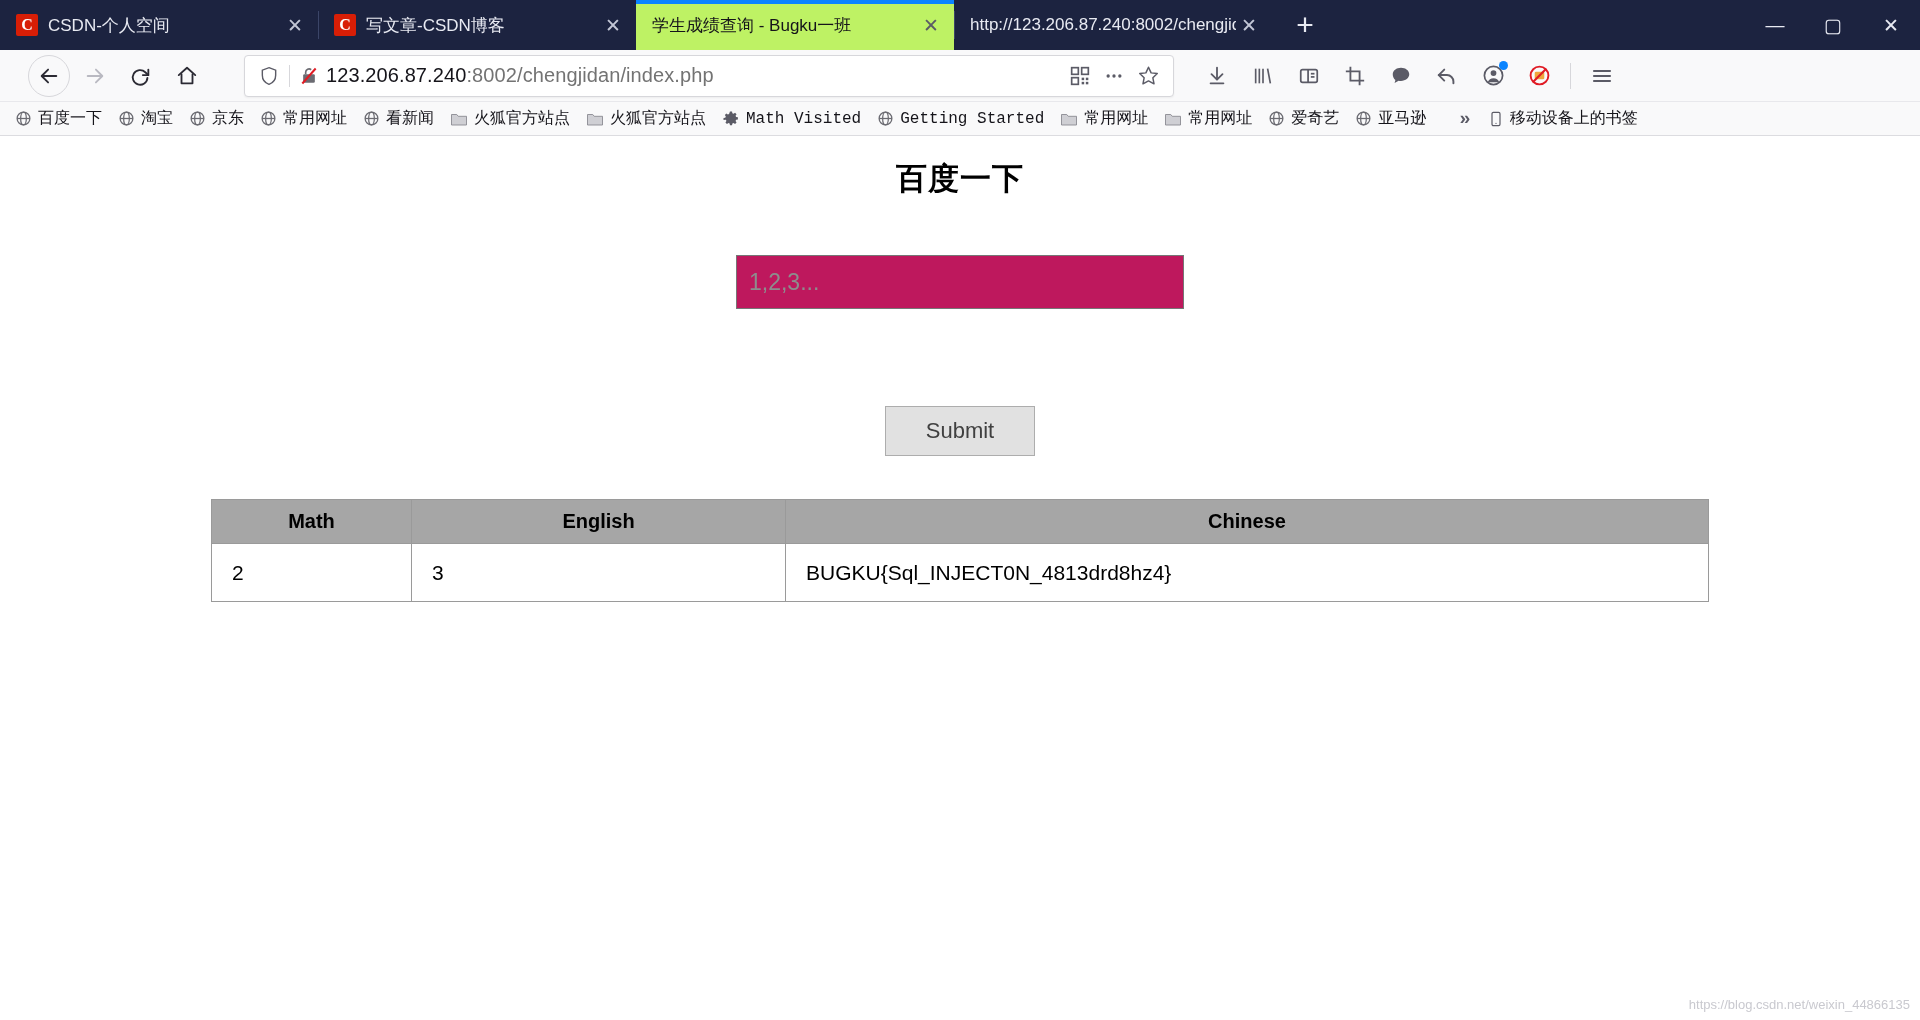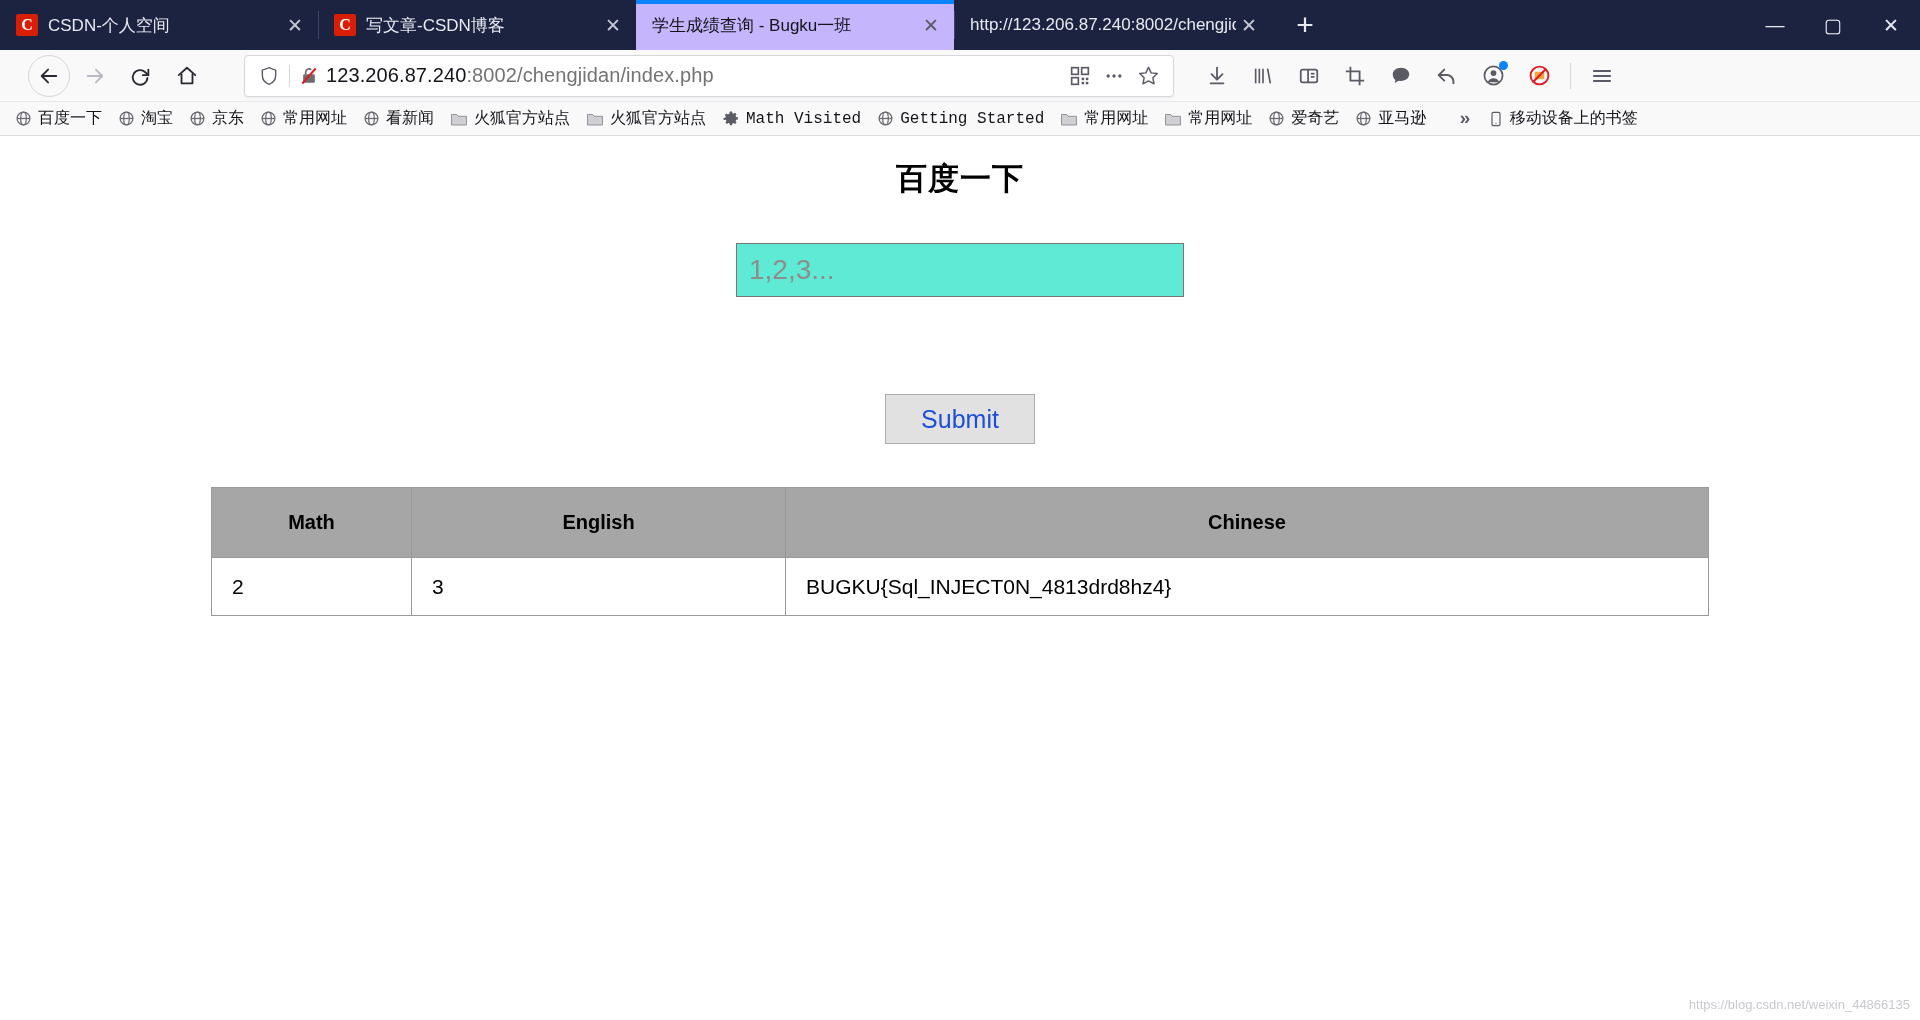--- a/index.html
+++ b/index.html
@@ -36,21 +36,21 @@
   .tab + .tab::before {
     content: "";
     position: absolute; left: 0; top: 11px; bottom: 11px;
     width: 1px; background: #3b4568;
   }
   .tab.t1 { width: 318px; }
   .tab.t2 { width: 318px; }
   .tab.t3 { width: 318px; }
   .tab.t4 { width: 318px; }
   .tab.active {
-    background: #c4b5fd;
+    background: #bef264;
     color: #15141a;
   }
   .tab.active::after {
     content: "";
     position: absolute; left: 0; right: 0; top: 0; height: 4px;
     background: #0a84ff;
   }
   .tab.active::before { background: transparent; }
   .tab-fav {
     width: 22px; height: 22px; flex: 0 0 22px;
@@ -183,57 +183,57 @@
     font-size: 31px;
     font-weight: bold;
     color: #000;
     margin: 22px 0 0 0;
     letter-spacing: 1px;
   }
   .query-input {
     display: block;
     width: 448px;
     height: 54px;
-    margin: 43px auto 0 auto;
+    margin: 55px auto 0 auto;
     border: 1px solid #767676;
-    font-size: 28px;
+    font-size: 23px;
     padding: 0 12px;
     color: #15141a;
-    background: #5eead4;
+    background: #be185d;
     font-family: "Liberation Sans", sans-serif;
   }
   .query-input::placeholder { color: #8d8d8d; }
   .submit-wrap { text-align:center; margin-top: 97px; }
   .submit-btn {
     width: 150px;
     height: 50px;
     background: #e1e1e1;
     border: 1px solid #adadad;
-    font-size: 25px;
-    color: #1d4ed8;
+    font-size: 22px;
+    color: #404040;
     font-family: "Liberation Sans", sans-serif;
   }
   .result-title {
     text-align: center;
     font-size: 31px;
     color: #000;
     margin-top: 63px;
     font-weight: normal;
     letter-spacing: .5px;
   }
   .score-table {
     width: 1498px;
     margin: 43px auto 0 auto;
     border-collapse: collapse;
     table-layout: fixed;
   }
   .score-table th {
     background: #a6a6a6;
     border: 1px solid #9a9a9a;
-    height: 70px;
+    height: 44px;
     font-size: 20px;
     font-weight: bold;
     color: #000;
     text-align: center;
     margin-top: 40px;
   }
   .score-table td {
     border: 1px solid #9a9a9a;
     height: 58px;
     font-size: 21px;

